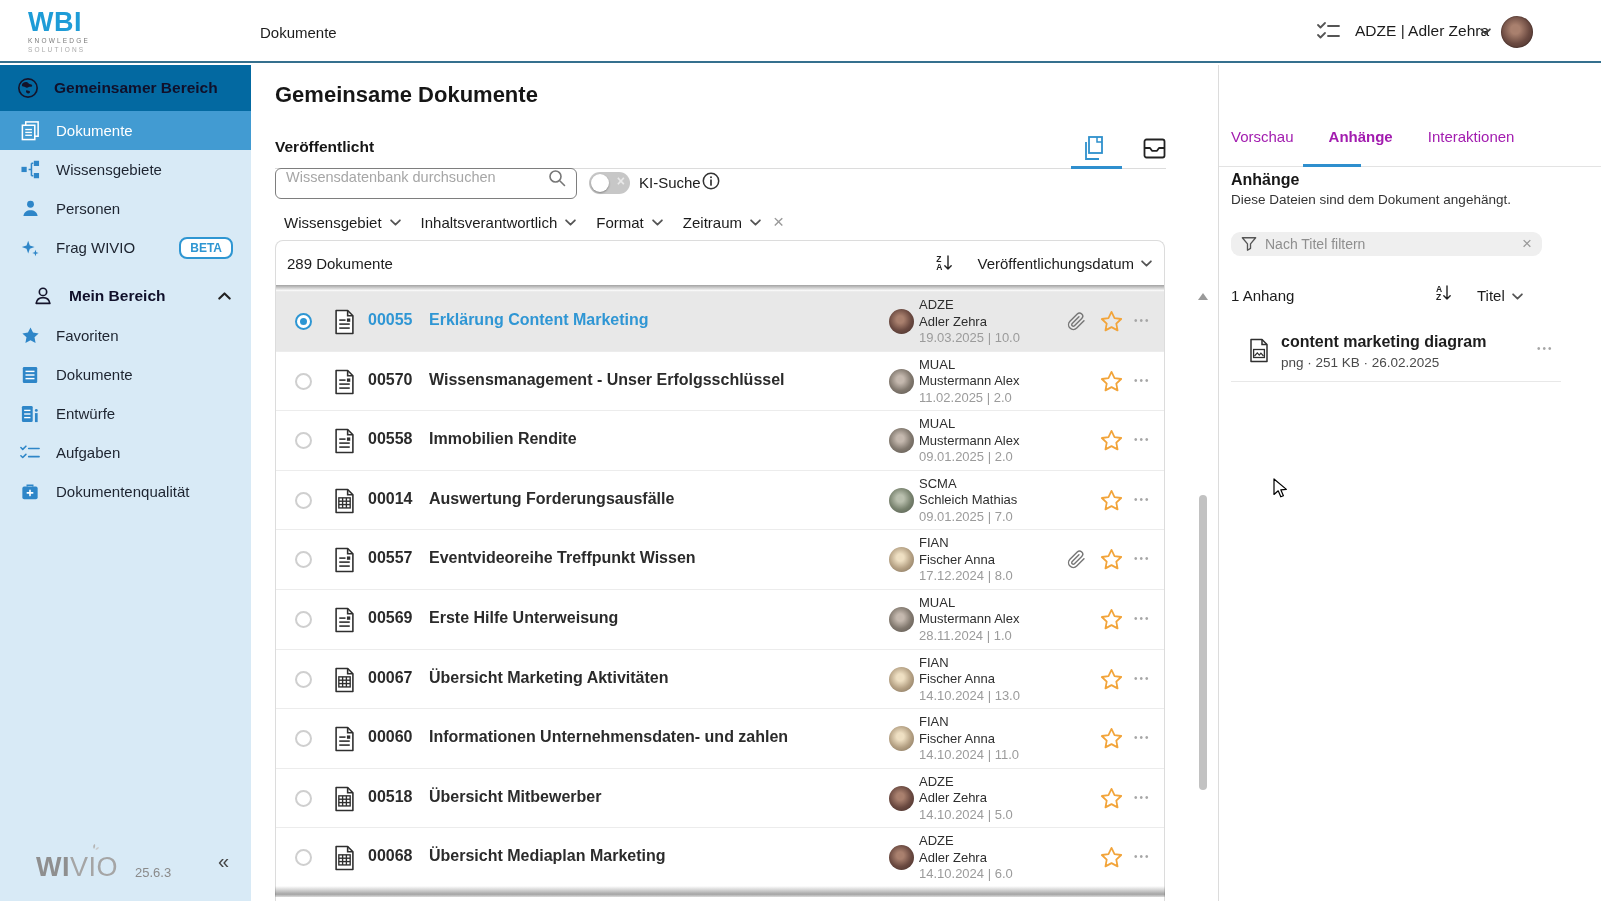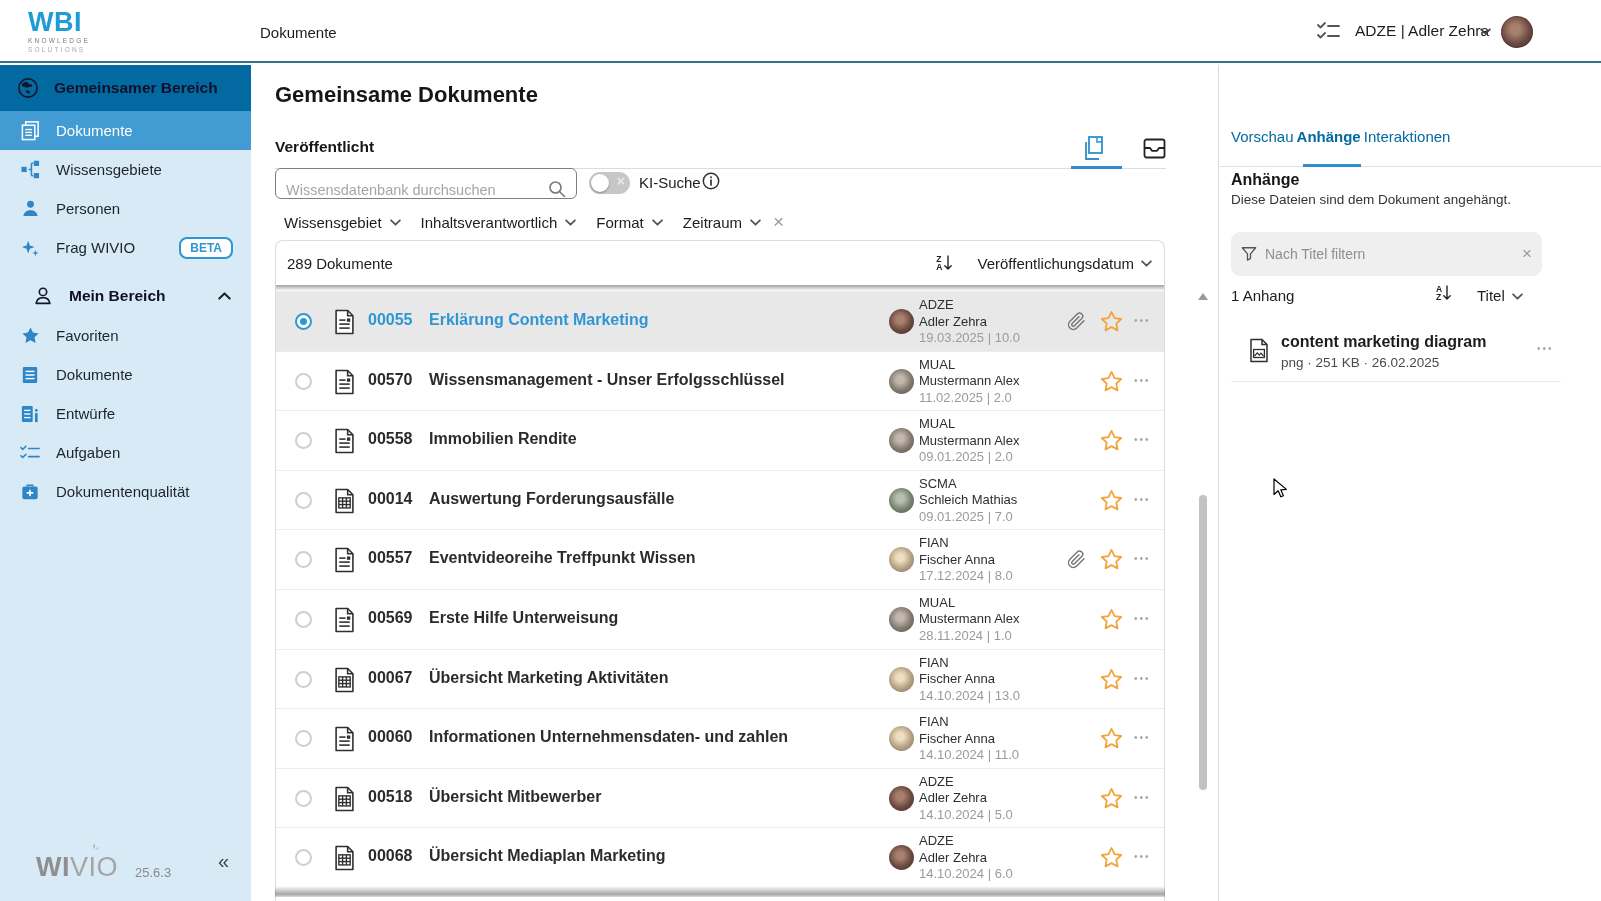--- a/index.html
+++ b/index.html
@@ -53,21 +53,21 @@
     justify-content:center; gap:9px; cursor:pointer; }
   #main-kebab { position:absolute; left:1268px; top:27px; width:18px; height:20px; cursor:pointer; }
   #main-kebab i { display:block; width:4px; height:4px; border-radius:50%; background:#222; margin:2px auto; }
   #published-label { position:absolute; left:24px; top:73px; font-size:15.5px; font-weight:700; color:#161616; }
   .tabline { position:absolute; left:24px; top:103px; width:891px; height:1px; background:#dcdcdc; }
   #view-doc-tab { position:absolute; left:831px; top:70px; width:24px; height:26px; color:#2e90cc; cursor:pointer; }
   #view-archive-tab { position:absolute; left:892px; top:73px; width:23px; height:21px; color:#222; cursor:pointer; }
   #view-underline { position:absolute; left:820px; top:101px; width:51px; height:3px; background:#2f8fce; }
 
   #search-box { position:absolute; left:24px; top:103px; width:302px; height:31px; border:1px solid #7e7e7e;
-    border-radius:6px; background:#fff; display:flex; align-items:flex-end; }
+    border-radius:6px; background:#fff; display:flex; align-items:flex-start; }
   #search-box input { border:0; outline:none; flex:1; font-size:14.5px; padding:0 10px; color:#333;
     font-family:inherit; background:transparent; }
   #search-box input::placeholder { color:#a6a6a6; }
   .mag { width:18px; height:18px; margin-right:10px; color:#777; flex:0 0 18px; }
 
   #ki-toggle { position:absolute; left:338px; top:107px; width:41px; height:22px; background:#c7c7c7;
     border-radius:11px; cursor:pointer; }
   #ki-knob { position:absolute; left:2px; top:2px; width:18px; height:18px; border-radius:50%; background:#fff;
     box-shadow:0 1px 2px rgba(0,0,0,.35); }
   #ki-x { position:absolute; right:5px; top:1px; font-size:14px; color:#e9e9e9; font-weight:700; }
@@ -113,28 +113,28 @@
     background:linear-gradient(to bottom, rgba(255,255,255,0), rgba(75,75,75,.5) 75%, rgba(120,120,120,.25)); z-index:3; }
 
   
   #scroll-arrow { position:absolute; left:947px; top:228px; width:0; height:0;
     border-left:5px solid transparent; border-right:5px solid transparent; border-bottom:7px solid #9a9a9a; }
   #scroll-thumb { position:absolute; left:948px; top:430px; width:8px; height:295px; border-radius:4px; background:#c2c2c2; }
 
   
   #vdivider { position:absolute; left:1218px; top:65px; width:1px; height:836px; background:#dcdcdc; }
   #panel { position:absolute; left:1219px; top:65px; width:382px; height:836px; background:#fff; }
-  #panel-tabs { position:absolute; left:12px; top:63px; display:flex; gap:3px; font-size:15px; color:#0369a1; }
+  #panel-tabs { position:absolute; left:12px; top:63px; display:flex; gap:35px; font-size:15px; color:#a21caf; }
   .ptab { padding-bottom:9px; cursor:pointer; }
   .ptab.active { font-weight:700; }
   #panel-tabline { position:absolute; left:0; top:101px; width:382px; height:1px; background:#e3e3e3; }
   #panel-underline { position:absolute; left:84px; top:99px; width:58px; height:3px; background:#2f8fce; }
   #panel-heading { position:absolute; left:12px; top:106px; font-size:16px; font-weight:700; color:#161616; }
   #panel-desc { position:absolute; left:12px; top:127px; font-size:13.5px; color:#333; }
-  #panel-filter { position:absolute; left:12px; top:167px; width:311px; height:44px; background:#efefef;
+  #panel-filter { position:absolute; left:12px; top:167px; width:311px; height:24px; background:#efefef;
     border-radius:9px; display:flex; align-items:center; padding:0 10px; }
   .funnel { width:16px; height:16px; color:#555; flex:0 0 16px; }
   #panel-filter input { flex:1; border:0; outline:none; background:transparent; font-size:14px; color:#333;
     font-family:inherit; padding:0 8px; }
   #panel-filter input::placeholder { color:#8e8e8e; }
   #panel-filter-x { font-size:17px; color:#9a9a9a; cursor:pointer; }
   #att-count { position:absolute; left:12px; top:222px; font-size:15px; color:#1c1c1c; }
   #att-sort { position:absolute; left:217px; top:220px; }
   #att-sort-label { position:absolute; left:258px; top:222px; font-size:15px; color:#1c1c1c; cursor:pointer; }
   #att-sort-chev { position:absolute; left:293px; top:228px; color:#555; }

